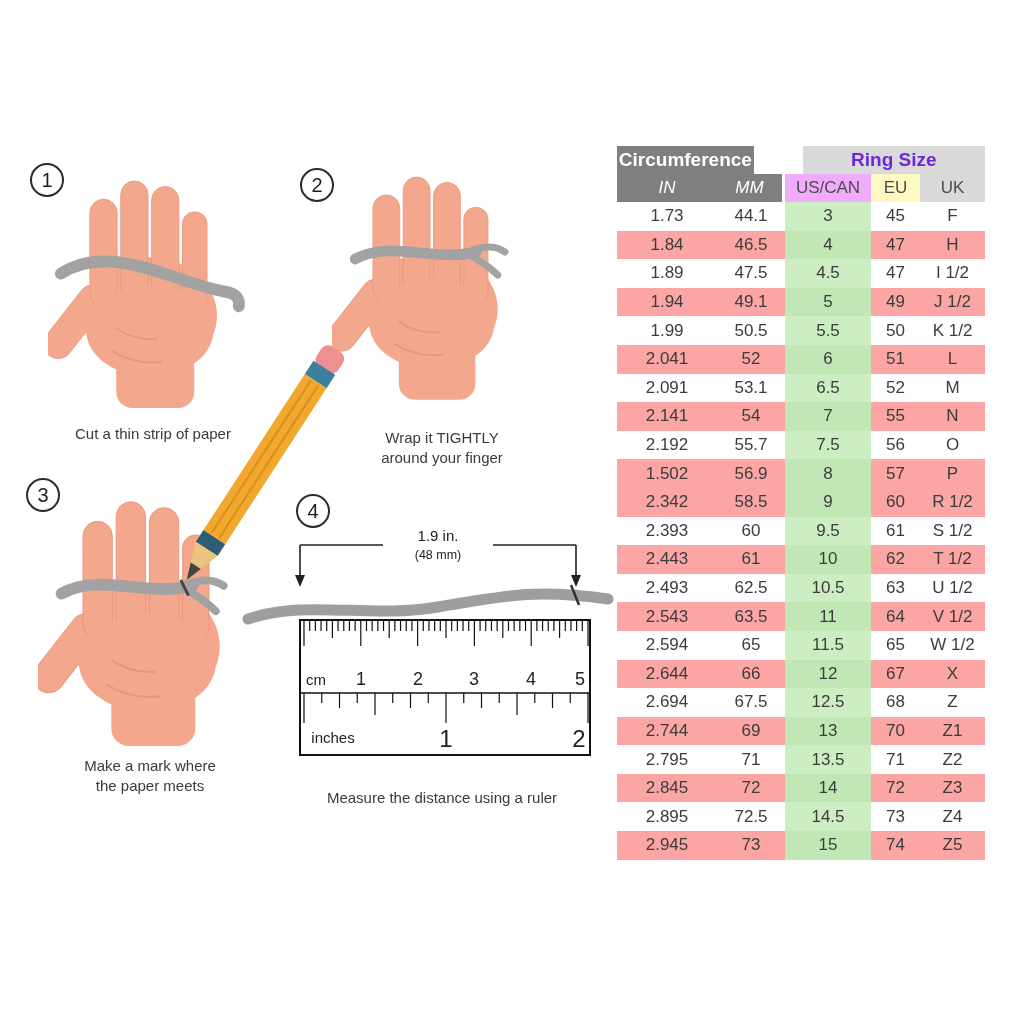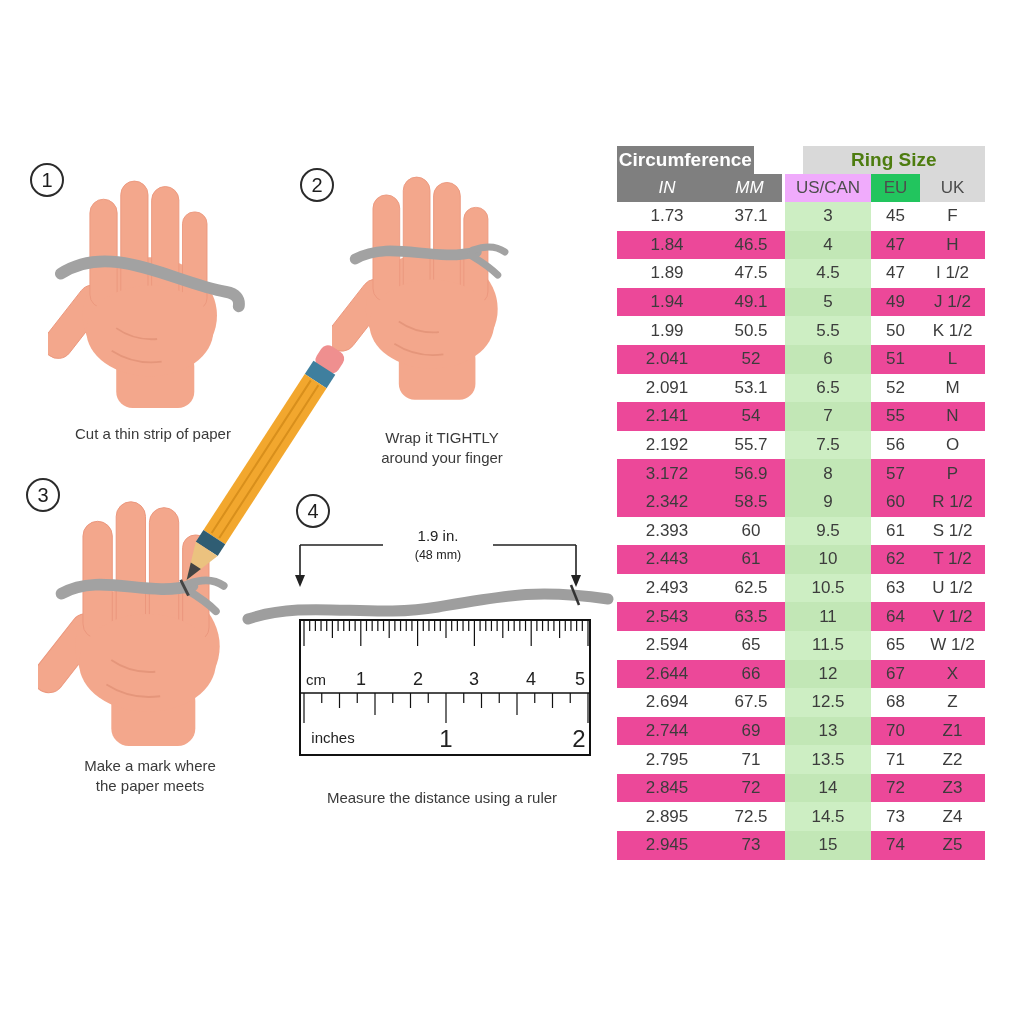--- a/index.html
+++ b/index.html
@@ -17,32 +17,32 @@
   .caption{
     position:absolute;font-size:15px;color:#3a3a3a;text-align:center;line-height:1.35;
   }
   .illu{position:absolute;}
   svg text{font-family:"Liberation Sans","DejaVu Sans",sans-serif;fill:#222;}
   
   .ring-table{position:absolute;left:617px;top:146px;width:368px;}
   .gh-row{display:flex;height:28px;gap:46px;}
   .gh{display:flex;align-items:center;justify-content:center;font-weight:bold;font-size:19px;}
   .gh-circ{width:165px;background:#7f7f7f;color:#ffffff;margin-right:3px;}
-  .gh-ring{width:220px;background:#d9d9d9;color:#4d7c0f;}
+  .gh-ring{width:220px;background:#d9d9d9;color:#6d28d9;}
   .hc-row{display:flex;height:28px;}
   .hc{display:flex;align-items:center;justify-content:center;font-size:17px;}
   .hc0{width:100px;background:#7f7f7f;color:#fff;font-style:italic;}
   .hc1{width:65px;background:#7f7f7f;color:#fff;font-style:italic;margin-right:3px;}
   .hc2{width:86px;background:#f0abfc;color:#4d4d4d;}
-  .hc3{width:49px;background:#22c55e;color:#4d4d4d;}
+  .hc3{width:49px;background:#fef9c3;color:#4d4d4d;}
   .hc4{width:65px;background:#d9d9d9;color:#4d4d4d;}
   .trow{display:flex;height:28.6px;}
   .tcell{display:flex;align-items:center;justify-content:center;font-size:17px;color:#3c3c3c;background:#ffffff;}
   .c0{width:100px;}.c1{width:68px;}.c2{width:86px;}.c3{width:49px;}.c4{width:65px;}
-  .trow.alt .tcell{background:#ec4899;}
+  .trow.alt .tcell{background:#fca5a5;}
   .trow .tcell.c2{background:#cdeec3;}
   .trow.alt .tcell.c2{background:#c2e7b6;}
 </style>
 </head>
 <body>
 
 <div class="canvas">
 
   <svg width="0" height="0" style="position:absolute" aria-hidden="true">
     <defs>
@@ -143,21 +143,21 @@
     <div class="hc-row">
       <div class="hc hc0">IN</div>
       <div class="hc hc1">MM</div>
       <div class="hc hc2">US/CAN</div>
       <div class="hc hc3">EU</div>
       <div class="hc hc4">UK</div>
     </div>
     <div id="tbody">
         <div class="trow">
           <div class="tcell c0">1.73</div>
-          <div class="tcell c1">37.1</div>
+          <div class="tcell c1">44.1</div>
           <div class="tcell c2">3</div>
           <div class="tcell c3">45</div>
           <div class="tcell c4">F</div>
         </div>
         <div class="trow alt">
           <div class="tcell c0">1.84</div>
           <div class="tcell c1">46.5</div>
           <div class="tcell c2">4</div>
           <div class="tcell c3">47</div>
           <div class="tcell c4">H</div>
@@ -205,21 +205,21 @@
           <div class="tcell c4">N</div>
         </div>
         <div class="trow">
           <div class="tcell c0">2.192</div>
           <div class="tcell c1">55.7</div>
           <div class="tcell c2">7.5</div>
           <div class="tcell c3">56</div>
           <div class="tcell c4">O</div>
         </div>
         <div class="trow alt">
-          <div class="tcell c0">3.172</div>
+          <div class="tcell c0">1.502</div>
           <div class="tcell c1">56.9</div>
           <div class="tcell c2">8</div>
           <div class="tcell c3">57</div>
           <div class="tcell c4">P</div>
         </div>
         <div class="trow alt">
           <div class="tcell c0">2.342</div>
           <div class="tcell c1">58.5</div>
           <div class="tcell c2">9</div>
           <div class="tcell c3">60</div>

